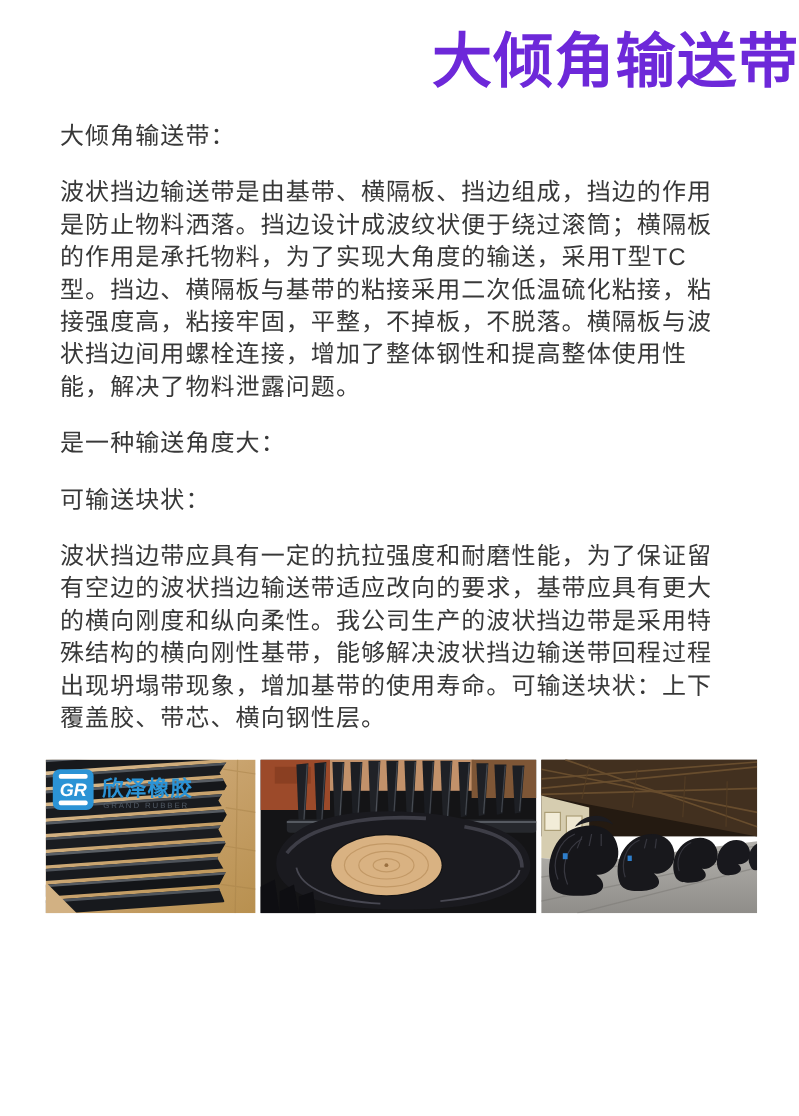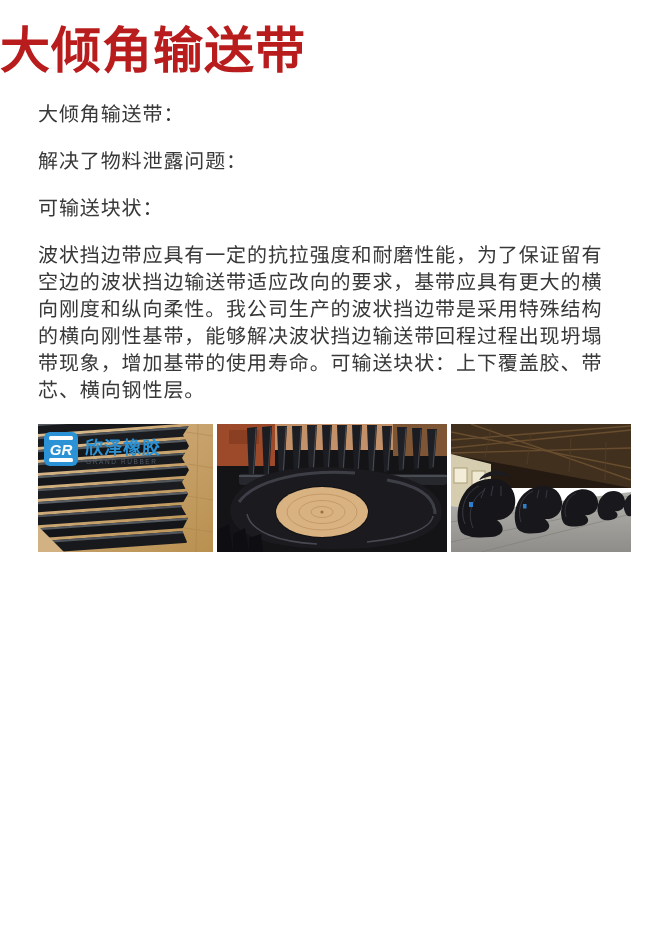--- a/index.html
+++ b/index.html
@@ -10,53 +10,54 @@
     margin: 0 auto;
     background: #ffffff;
     overflow: hidden;
     font-family: "Liberation Sans", "DejaVu Sans", sans-serif;
   }
   h1.page-title {
     margin: 24px 0 22px;
     font-size: 50px;
     line-height: 55px;
     font-weight: 700;
-    color: #b91c1c;
-    text-align: left;
+    color: #6d28d9;
+    text-align: right;
     letter-spacing: 1px;
   }
   .content {
     padding: 0 44px 0 38px;
     color: #383838;
     font-size: 20px;
     line-height: 27px;
     letter-spacing: 0.9px;
     text-align: left;
   }
-  .content p { margin: 0 0 20px; white-space: pre-wrap; }
+  .content p { margin: 0 12px 20px; white-space: pre-wrap; }
   .gallery {
     display: flex;
     gap: 4px;
     padding: 0 0 0 38px;
     align-items: flex-start;
   }
   .gallery figure { margin: 0; padding: 0; line-height: 0; }
   .gallery svg { display: block; }
   svg text { font-family: "Liberation Sans", "DejaVu Sans", sans-serif; }
 </style>
 </head>
 <body>
 
 <div class="page">
 
   <h1 class="page-title">大倾角输送带</h1>
 
   <div class="content">
     <p>大倾角输送带：</p>
-    <p>解决了物料泄露问题：</p>
+    <p>波状挡边输送带是由基带、横隔板、挡边组成，挡边的作用是防止物料洒落。挡边设计成波纹状便于绕过滚筒；横隔板的作用是承托物料，为了实现大角度的输送，采用T型TC型。挡边、横隔板与基带的粘接采用二次低温硫化粘接，粘接强度高，粘接牢固，平整，不掉板，不脱落。横隔板与波状挡边间用螺栓连接，增加了整体钢性和提高整体使用性能，解决了物料泄露问题。</p>
+    <p>是一种输送角度大：</p>
     <p>可输送块状：</p>
     <p>波状挡边带应具有一定的抗拉强度和耐磨性能，为了保证留有空边的波状挡边输送带适应改向的要求，基带应具有更大的横向刚度和纵向柔性。我公司生产的波状挡边带是采用特殊结构的横向刚性基带，能够解决波状挡边输送带回程过程出现坍塌带现象，增加基带的使用寿命。可输送块状：上下覆盖胶、带芯、横向钢性层。</p>
   </div>
 
   <div class="gallery">
 
     <figure>
       <svg width="175" height="128" viewBox="0 0 175 128">
         <defs>
           <linearGradient id="wood1" x1="0" y1="0" x2="1" y2="1">

